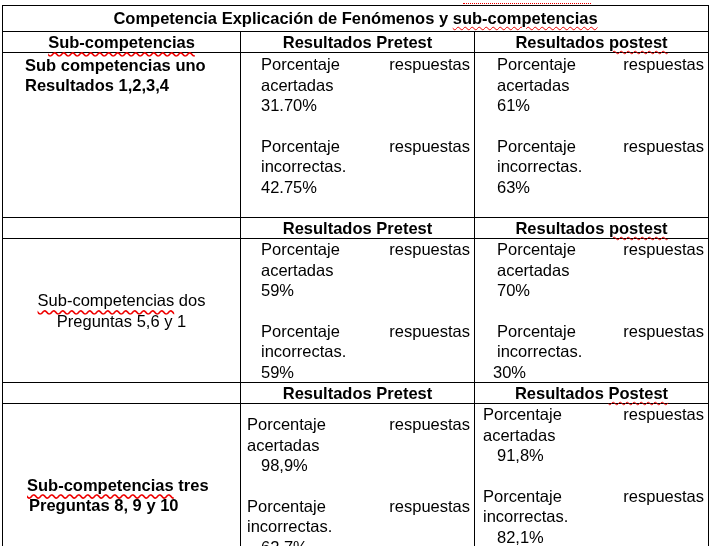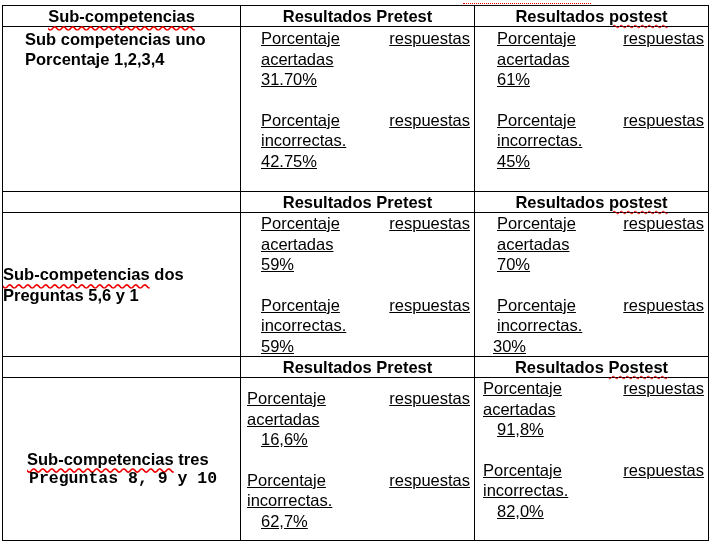--- a/index.html
+++ b/index.html
@@ -8,50 +8,55 @@
   .top-frag .squig{position:absolute;left:463px;top:0;width:128px;height:3px;border-bottom:1px dotted #e00;}
   table{position:absolute;left:2px;top:5px;border-collapse:collapse;width:706px;table-layout:fixed;}
   td{border:1px solid #000;padding:0;vertical-align:top;font-size:16.5px;line-height:20.5px;}
   col.c1{width:238px;} col.c2{width:234px;} col.c3{width:234px;}
   .title{font-weight:bold;text-align:center;height:25px;line-height:25px;font-size:16.5px;}
   .hdr{font-weight:bold;text-align:center;height:20px;line-height:20px;}
   .u{text-decoration:underline;}
   .sp{text-decoration:underline wavy #e00;text-decoration-thickness:1px;text-underline-offset:2px;}
   .spu{text-decoration:underline wavy #e00;text-underline-offset:3px;}
   .sub{font-weight:bold;padding:2px 0 0 22px;line-height:20px;}
-  .subc{font-weight:bold;margin-left:10px;}
-  .cell{padding:0 4px 0 28px;text-decoration:underline;}
+  .subc{font-weight:normal;text-align:center;margin-left:10px;}
+  .cell{padding:0 4px 0 28px;}
   .line-just{display:flex;justify-content:space-between;}
   .gap{height:20px;}
   .ind{padding-left:14px;}
 </style>
 </head>
 <body>
 
 <div class="top-frag">
   <div class="squig"></div>
 </div>
 
 <table>
   <colgroup>
       <col class="c1">
       <col class="c2">
       <col class="c3">
     </colgroup>
   <tbody>
+      <tr>
+    <td colspan="3" class="title">
+      <span>Competencia Explicación de Fenómenos y </span><span class="sp">sub-competencias</span>
+    </td>
+  </tr>
   <tr>
     <td class="hdr"><span class="u spu">Sub-competencias</span></td>
     <td class="hdr">Resultados Pretest</td>
     <td class="hdr"><span>Resultados </span><span class="sp">postest</span></td>
   </tr>
 
   <tr>
     <td class="sub" style="height:162px;margin-left:20px;">
       <div>Sub competencias uno</div>
-      <div>Porcentaje 1,2,3,4</div>
+      <div>Resultados 1,2,3,4</div>
     </td>
     <td class="cell" style="padding-left:20px;padding-top:1px;">
       <div class="line-just">
             <span>Porcentaje</span>
             <span>respuestas</span>
           </div>
       <div>acertadas</div>
       <div>31.70%</div>
       <div class="gap"></div>
       <div class="line-just">
@@ -67,21 +72,21 @@
             <span>respuestas</span>
           </div>
       <div>acertadas</div>
       <div>61%</div>
       <div class="gap"></div>
       <div class="line-just">
             <span>Porcentaje</span>
             <span>respuestas</span>
           </div>
       <div>incorrectas.</div>
-      <div>45%</div>
+      <div>63%</div>
     </td>
   </tr>
 
   <tr>
     <td class="hdr"></td>
     <td class="hdr">Resultados Pretest</td>
     <td class="hdr"><span>Resultados </span><span class="sp">postest</span></td>
   </tr>
   <tr>
     <td class="subc" style="height:143px;vertical-align:middle;">
@@ -121,29 +126,29 @@
   </tr>
 
   <tr>
     <td class="hdr"></td>
     <td class="hdr">Resultados Pretest</td>
     <td class="hdr"><span>Resultados </span><span class="sp">Postest</span></td>
   </tr>
   <tr>
     <td style="height:162px;vertical-align:middle;font-weight:bold;padding-left:24px;">
       <div style="margin-top:20px;"><span class="spu">Sub-competencias</span><span> tres</span></div>
-      <div style="padding-left:2px;font-family:Liberation Mono, monospace;">Preguntas 8, 9 y 10</div>
+      <div style="padding-left:2px;">Preguntas 8, 9 y 10</div>
     </td>
     <td class="cell" style="padding-left:6px;padding-top:10px;">
       <div class="line-just">
             <span>Porcentaje</span>
             <span>respuestas</span>
           </div>
       <div>acertadas</div>
-      <div class="ind">16,6%</div>
+      <div class="ind">98,9%</div>
       <div class="gap"></div>
       <div class="line-just">
             <span>Porcentaje</span>
             <span>respuestas</span>
           </div>
       <div>incorrectas.</div>
       <div class="ind">62,7%</div>
     </td>
     <td class="cell" style="padding-left:8px;padding-top:0px;">
       <div class="line-just">
@@ -151,18 +156,18 @@
             <span>respuestas</span>
           </div>
       <div>acertadas</div>
       <div class="ind">91,8%</div>
       <div class="gap"></div>
       <div class="line-just">
             <span>Porcentaje</span>
             <span>respuestas</span>
           </div>
       <div>incorrectas.</div>
-      <div class="ind">82,0%</div>
+      <div class="ind">82,1%</div>
     </td>
   </tr>
 
 </tbody>
   </table>
 
 </body></html>

